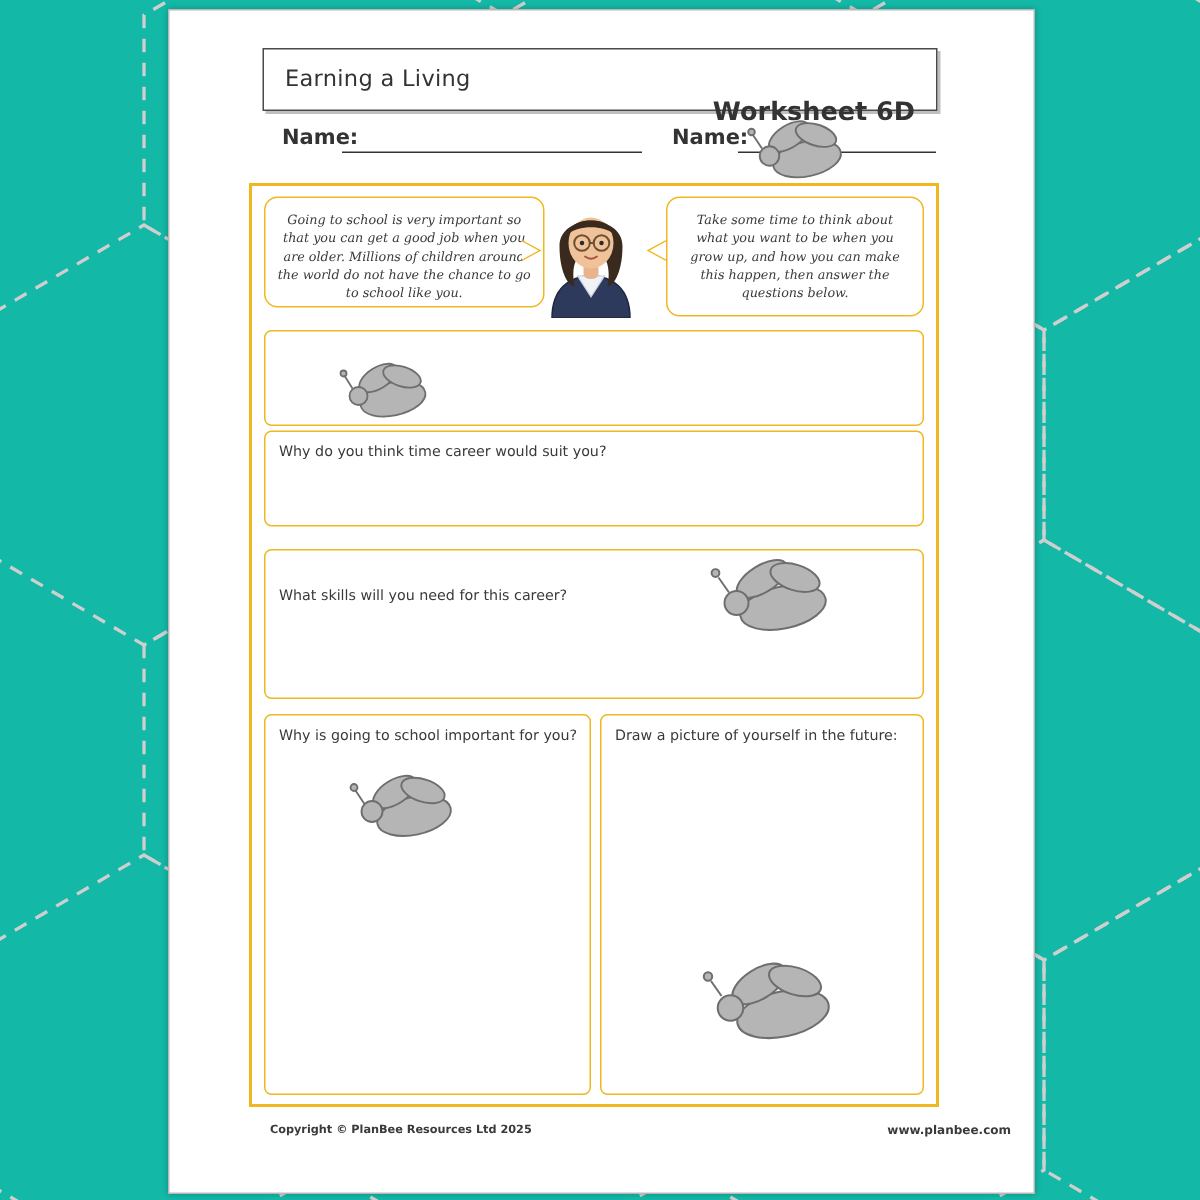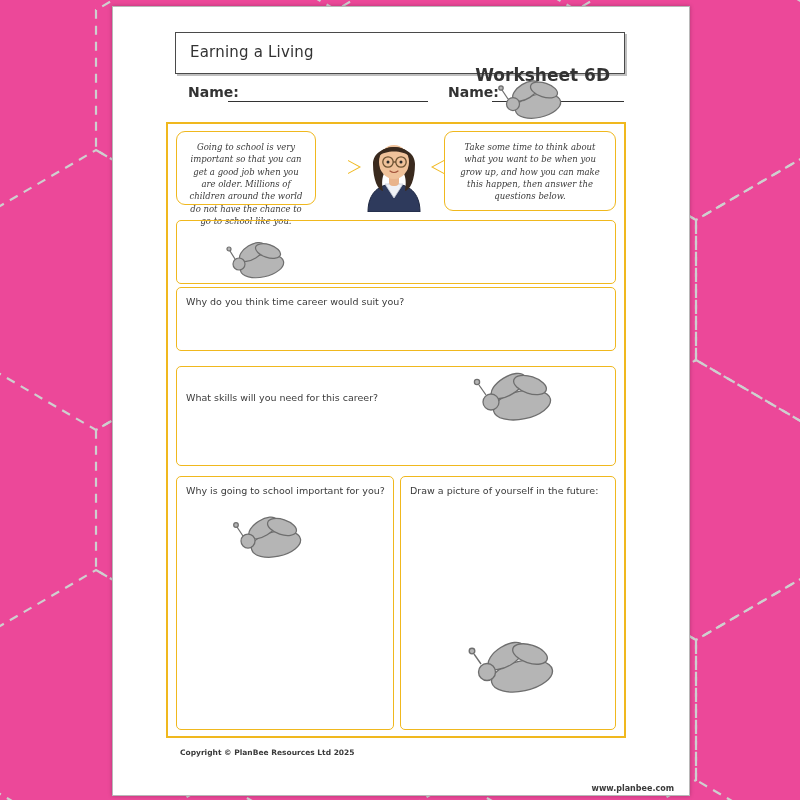--- a/index.html
+++ b/index.html
@@ -10,21 +10,21 @@
     width: 800px;
     height: 800px;
     background: #ffffff;
     font-family: "DejaVu Sans", sans-serif;
     overflow: hidden;
   }
   .page {
     position: relative;
     width: 800px;
     height: 800px;
-    background: #ec4899;
+    background: #14b8a6;
     box-sizing: border-box;
   }
   
   .paper-shadow {
     position: absolute;
     left: 112px;
     top: 6px;
     width: 576px;
     height: 788px;
     background: #ffffff;
@@ -125,21 +125,21 @@
     font-style: italic;
     font-size: 8.5px;
     line-height: 1.45;
     color: #3a3a3a;
     text-align: center;
     padding: 9px 8px;
   }
   .bubble-left {
     left: 176px;
     top: 131px;
-    width: 140px;
+    width: 187px;
     height: 74px;
   }
   .bubble-right {
     left: 444px;
     top: 131px;
     width: 172px;
     height: 80px;
   }
   .bubble-tail {
     position: absolute;
@@ -208,21 +208,21 @@
     position: absolute;
     left: 180px;
     top: 748px;
     font-size: 7.5px;
     font-weight: bold;
     color: #3a3a3a;
   }
   .footer-right {
     position: absolute;
     right: 126px;
-    top: 784px;
+    top: 749px;
     font-size: 8px;
     font-weight: bold;
     color: #3a3a3a;
   }
 
   .bee {
     position: absolute;
     pointer-events: none;
   }
 </style>

